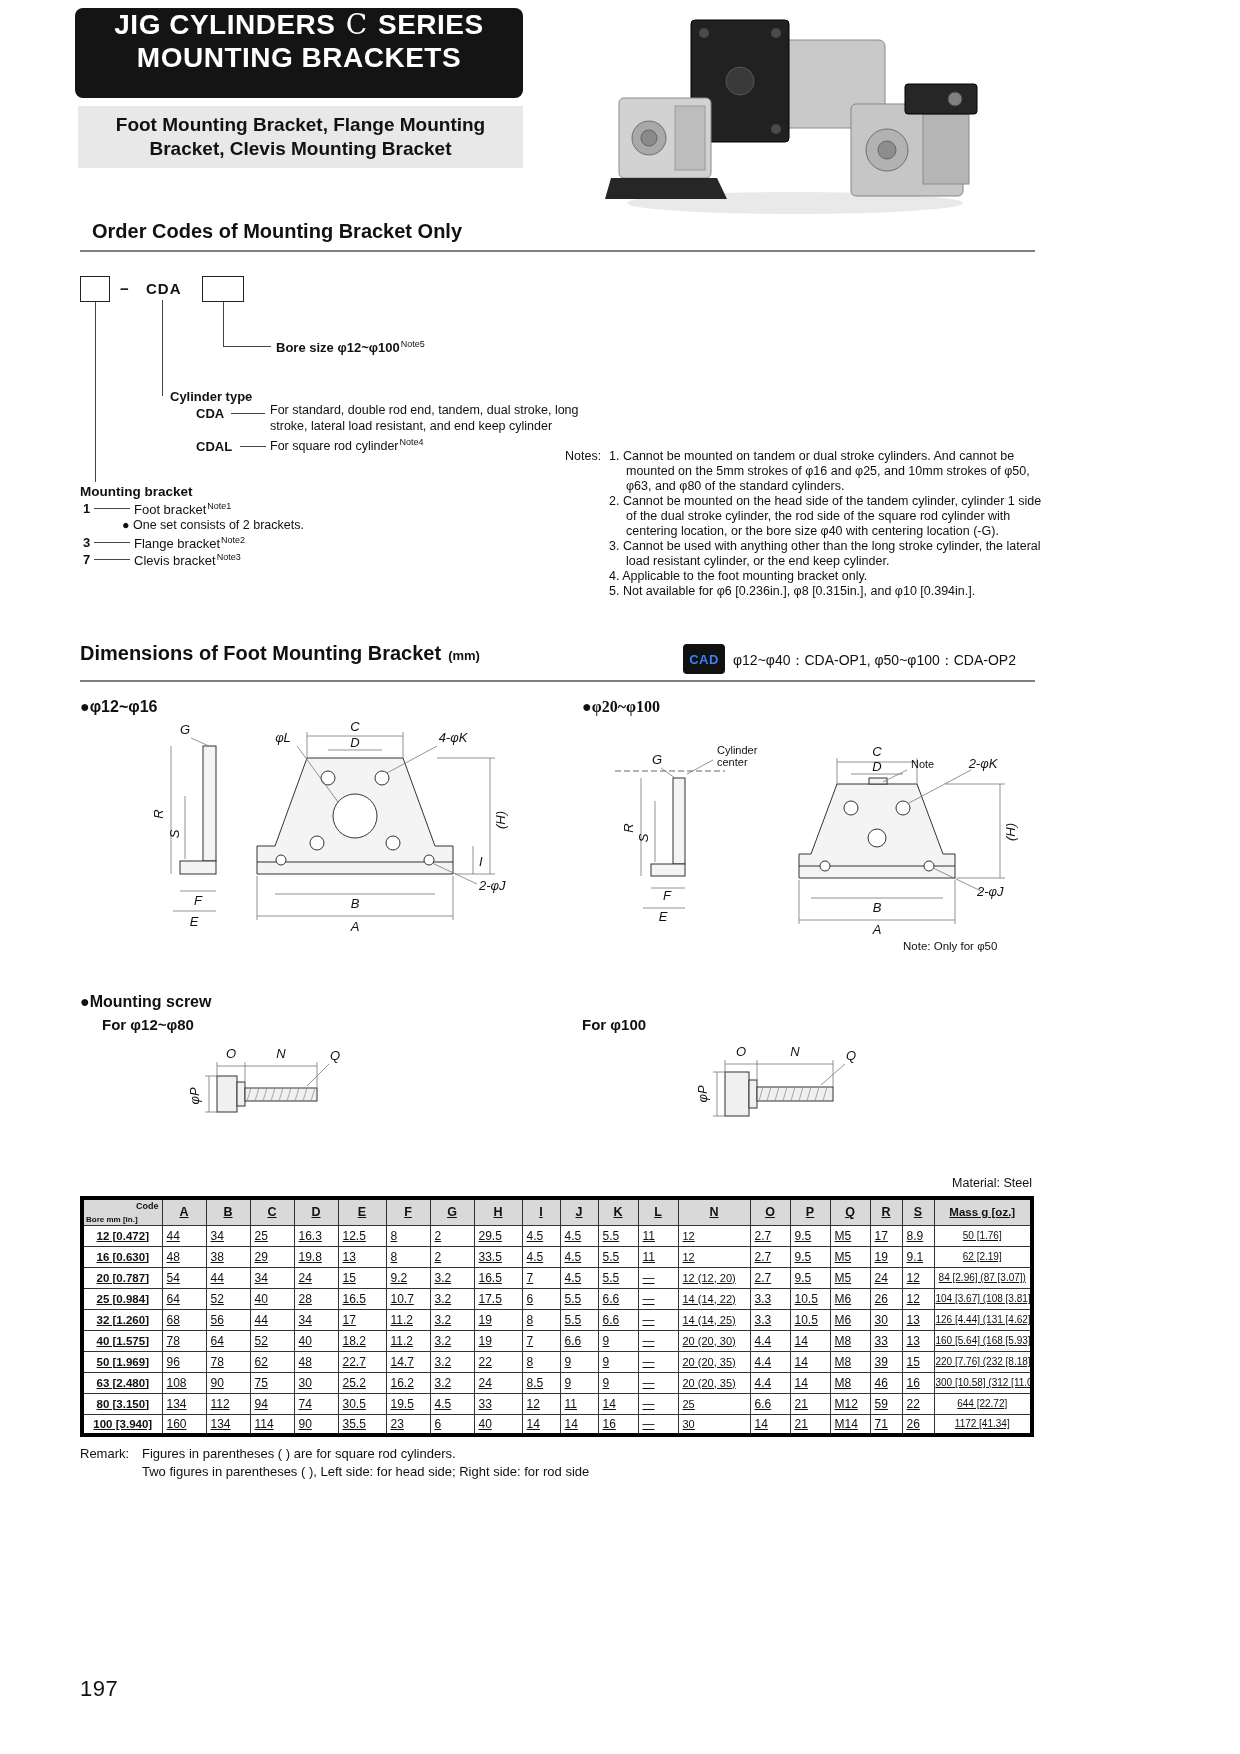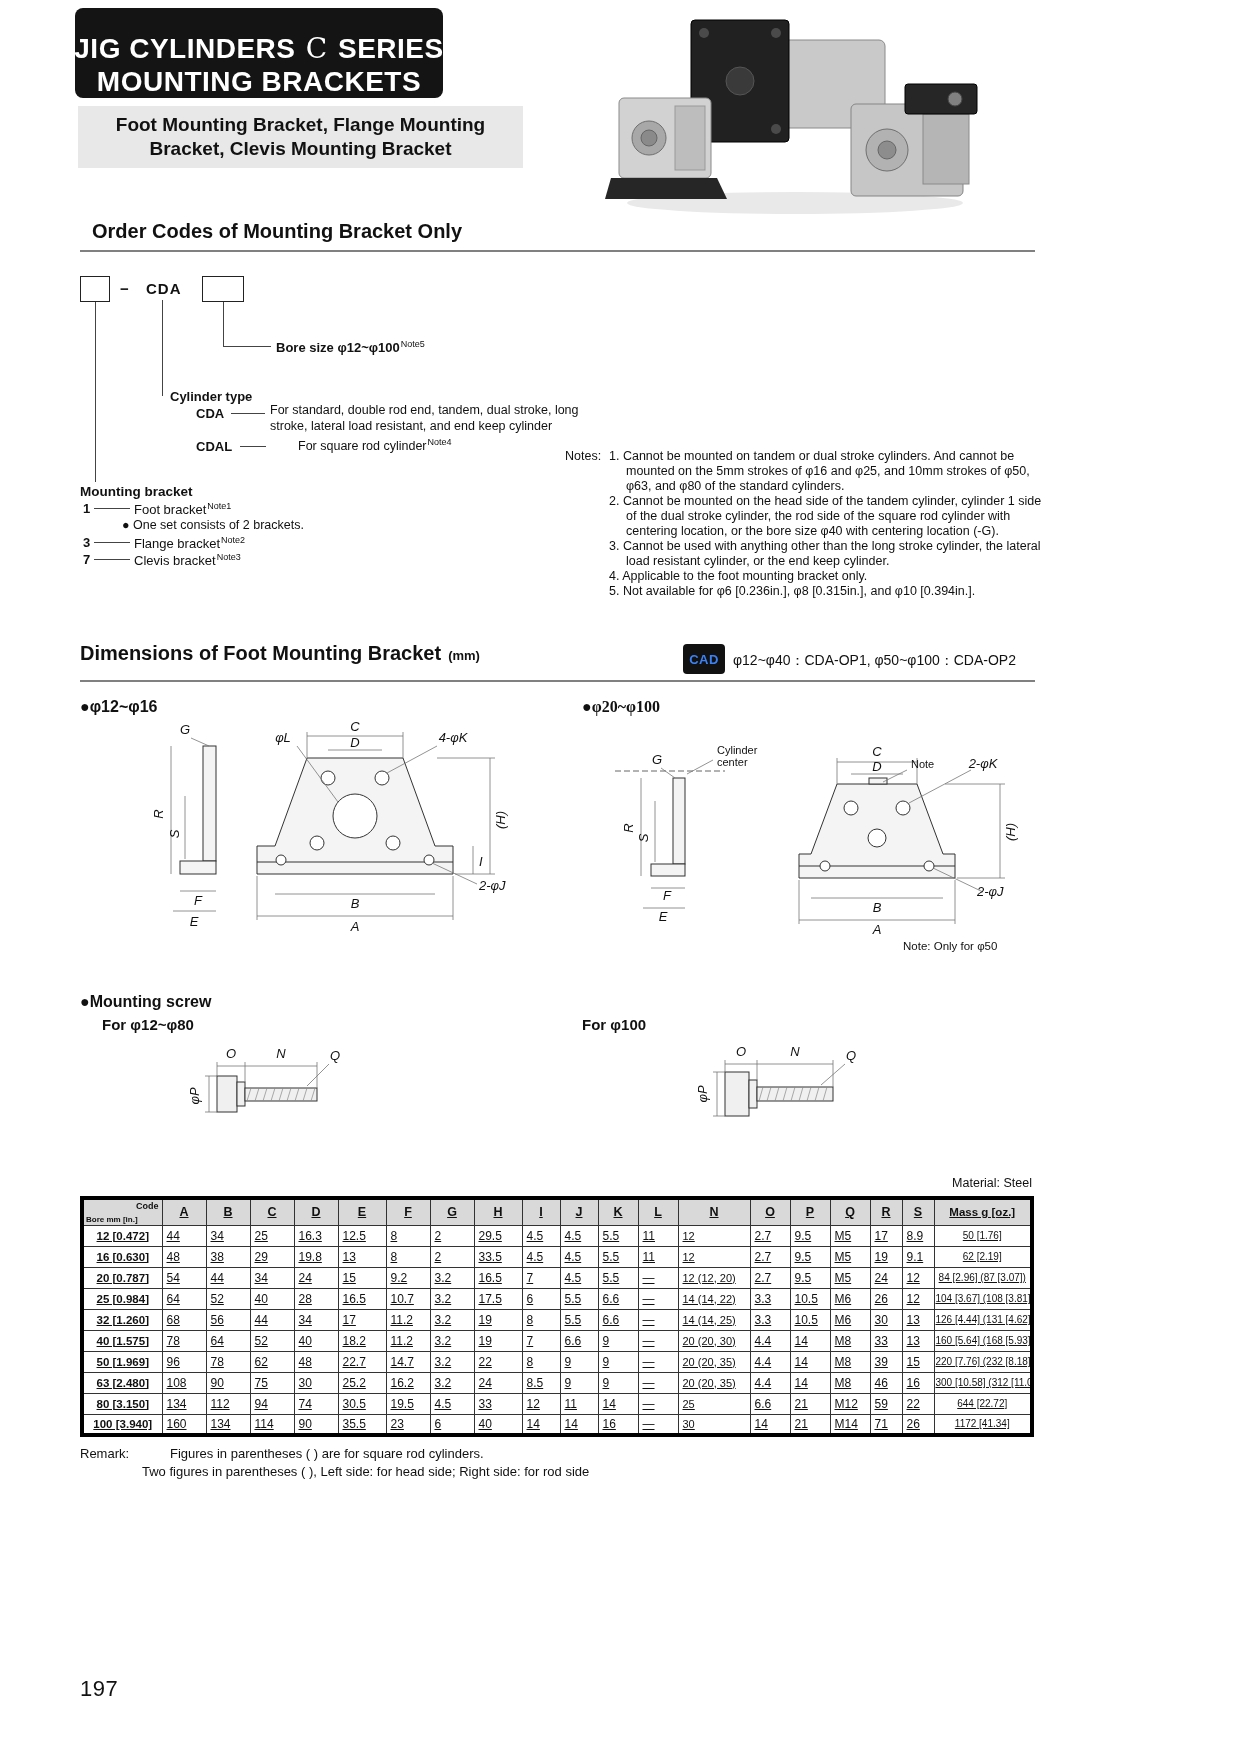--- a/index.html
+++ b/index.html
@@ -4,22 +4,22 @@
 <style>
   * { margin:0; padding:0; box-sizing:border-box; }
   html,body { background:#ffffff; }
   body { font-family:"Liberation Sans", sans-serif; color:#111; }
   .page { position:relative; width:1240px; height:1754px; background:#fff; overflow:hidden; }
   .abs { position:absolute; }
   .b { font-weight:bold; }
   .sup { font-size:9px; vertical-align:super; margin-left:1px; }
 
   
-  .title-box { left:75px; top:8px; width:368px; height:90px; background:#141414; border-radius:8px;
-    color:#fff; display:flex; flex-direction:column; align-items:center; justify-content:flex-end; }
+  .title-box { left:75px; top:8px; width:448px; height:90px; background:#141414; border-radius:8px;
+    color:#fff; display:flex; flex-direction:column; align-items:center; justify-content:flex-start; }
   .title-line { font-size:28px; font-weight:bold; letter-spacing:.5px; line-height:1.18; white-space:nowrap; }
   .series-c { font-family:"DejaVu Serif", serif; font-weight:normal; padding:0 2px; }
   .subtitle-box { left:78px; top:106px; width:445px; height:62px; background:#e8e8e8;
     display:flex; flex-direction:column; align-items:center; justify-content:center;
     font-weight:bold; font-size:19px; line-height:1.25; }
 
   .section-head { font-size:20px; font-weight:bold; white-space:nowrap; }
   .rule { height:2px; background:#808080; }
 
   
@@ -112,21 +112,21 @@
   <div class="abs t13" style="left:276px; top:339px;"><span class="b">Bore size φ12~φ100</span><span class="sup">Note5</span></div>
 
   <div class="abs vline" style="left:162px; top:300px; height:96px;"></div>
   <div class="abs b t13" style="left:170px; top:389px;">Cylinder type</div>
   <div class="abs b t13" style="left:196px; top:406px;">CDA</div>
   <div class="abs hline" style="left:231px; top:413px; width:34px;"></div>
   <div class="abs t125" style="left:270px; top:403px;">For standard, double rod end, tandem, dual stroke, long</div>
   <div class="abs t125" style="left:270px; top:419px;">stroke, lateral load resistant, and end keep cylinder</div>
   <div class="abs b t13" style="left:196px; top:439px;">CDAL</div>
   <div class="abs hline" style="left:240px; top:446px; width:26px;"></div>
-  <div class="abs t125" style="left:270px; top:437px;margin-left:28px;"><span>For square rod cylinder</span><span class="sup">Note4</span></div>
+  <div class="abs t125" style="left:270px; top:437px;"><span>For square rod cylinder</span><span class="sup">Note4</span></div>
 
   <div class="abs vline" style="left:95px; top:302px; height:180px;"></div>
   <div class="abs b" style="left:80px; top:484px; font-size:13.5px;">Mounting bracket</div>
   <div class="abs b t13" style="left:83px; top:501px;">1</div>
   <div class="abs hline" style="left:94px; top:508px; width:36px;"></div>
   <div class="abs t13" style="left:134px; top:501px;"><span>Foot bracket</span><span class="sup">Note1</span></div>
   <div class="abs t125" style="left:122px; top:518px;">● One set consists of 2 brackets.</div>
   <div class="abs b t13" style="left:83px; top:535px;">3</div>
   <div class="abs hline" style="left:94px; top:542px; width:36px;"></div>
   <div class="abs t13" style="left:134px; top:535px;"><span>Flange bracket</span><span class="sup">Note2</span></div>
@@ -616,18 +616,18 @@
           <td>21</td>
           <td>M14</td>
           <td>71</td>
           <td>26</td>
           <td>1172 [41.34]</td>
         </tr>
       </tbody>
   </table>
 
   <div class="abs t13" style="left:80px; top:1446px;">Remark:</div>
-  <div class="abs t13" style="left:142px; top:1446px;margin-left:28px;">Figures in parentheses (    ) are for square rod cylinders.</div>
+  <div class="abs t13" style="left:142px; top:1446px;">Figures in parentheses (    ) are for square rod cylinders.</div>
   <div class="abs t13" style="left:142px; top:1464px;">Two figures in parentheses (    ), Left side: for head side; Right side: for rod side</div>
 
   <div class="abs page-number" style="left:80px; top:1676px;">197</div>
 
 </div>
 
 </body></html>

